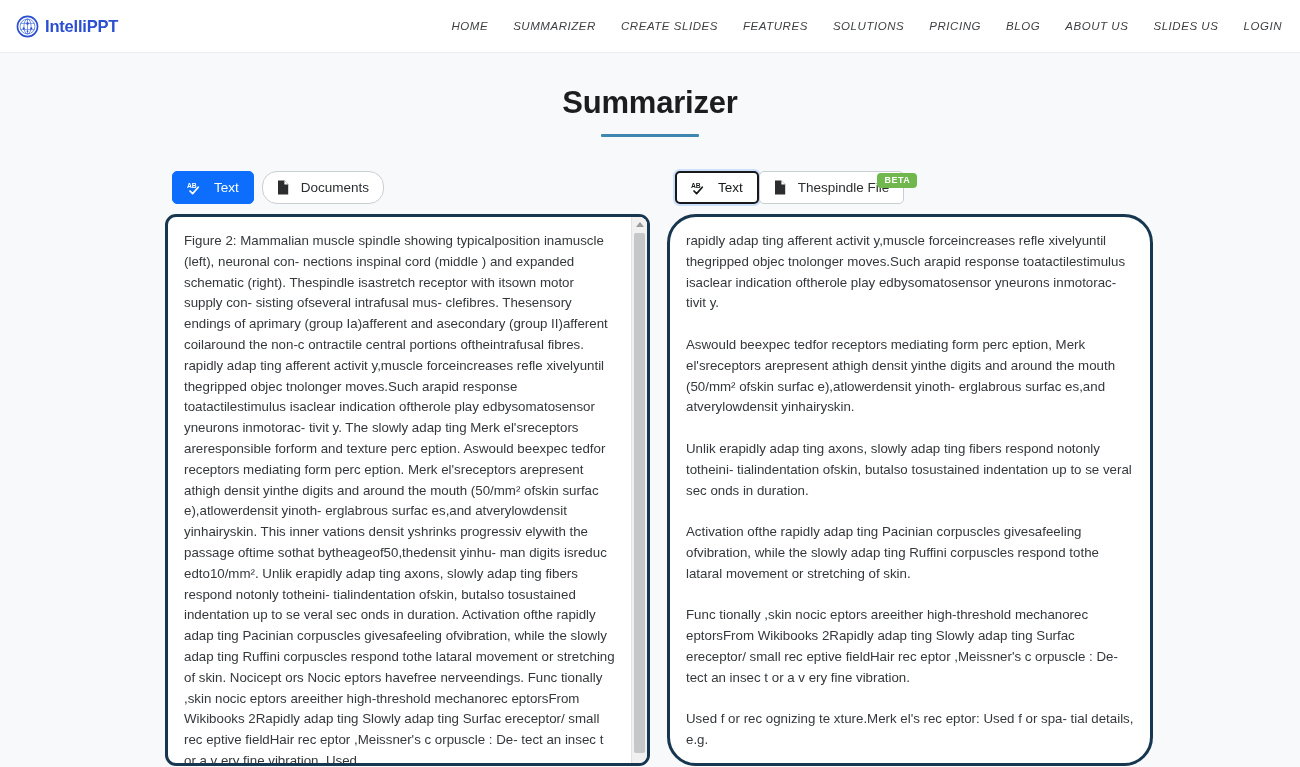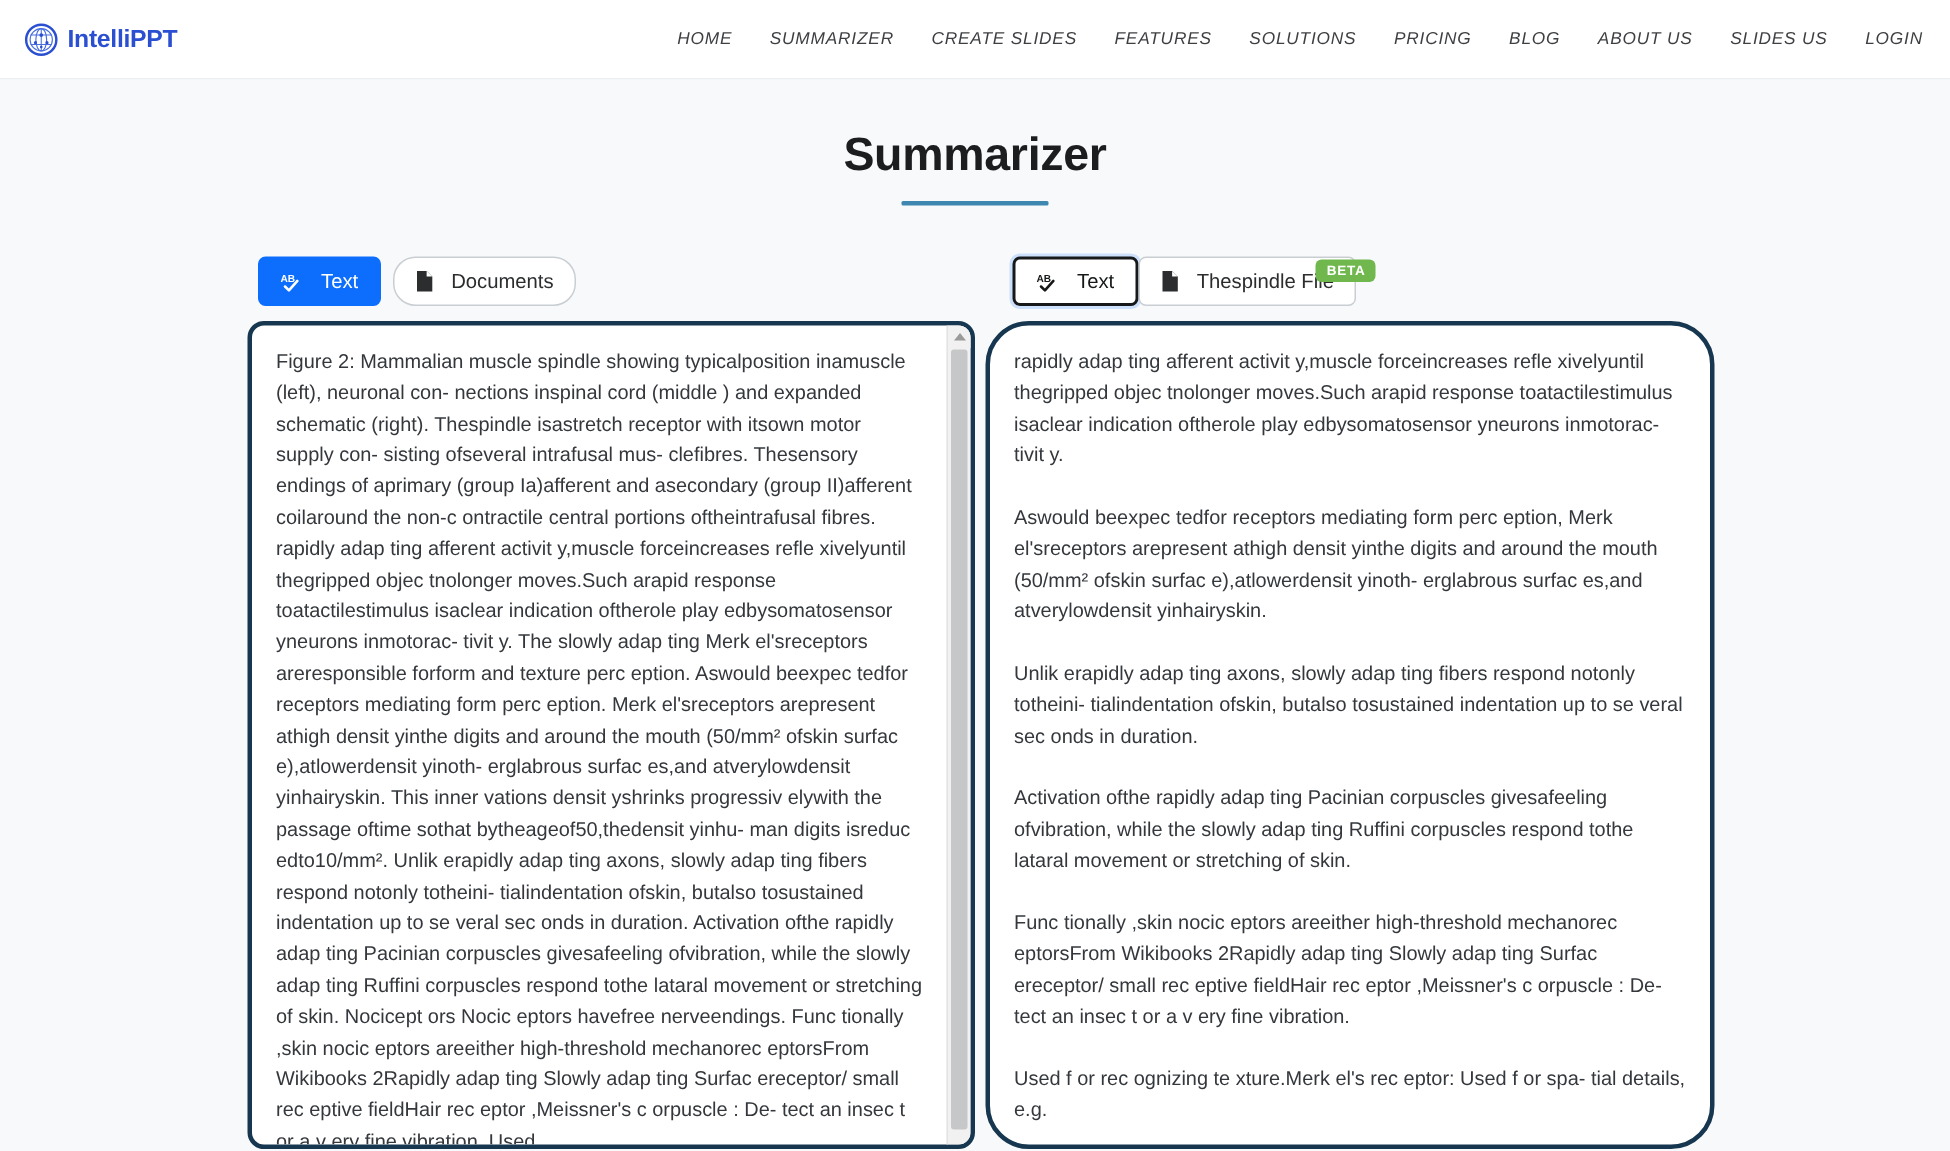--- a/index.html
+++ b/index.html
@@ -139,21 +139,21 @@
     margin-top: 25px;
   }
 
   
   .panels {
     position: absolute;
     top: 43px;
     left: 0;
     width: 1300px;
     display: flex;
-    gap: 7px;
+    gap: 17px;
     padding: 0 165px;
   }
   .panel {
     border: 3px solid #16374f;
     border-radius: 11px;
     background: #ffffff;
     height: 552px;
     overflow: hidden;
     position: relative;
     display: flex;

